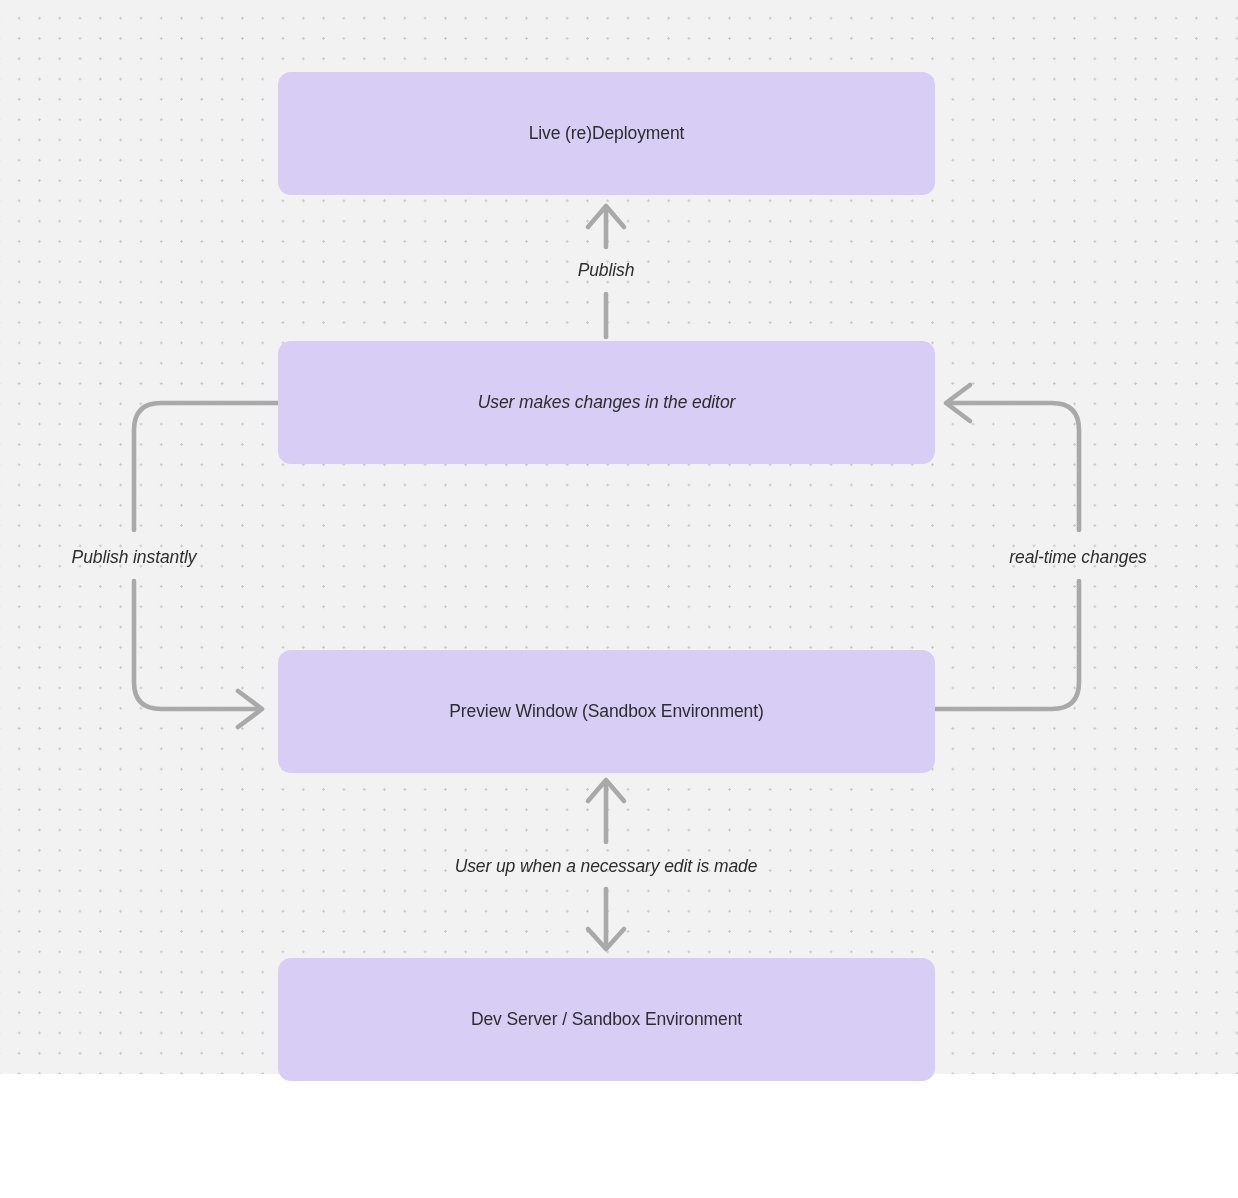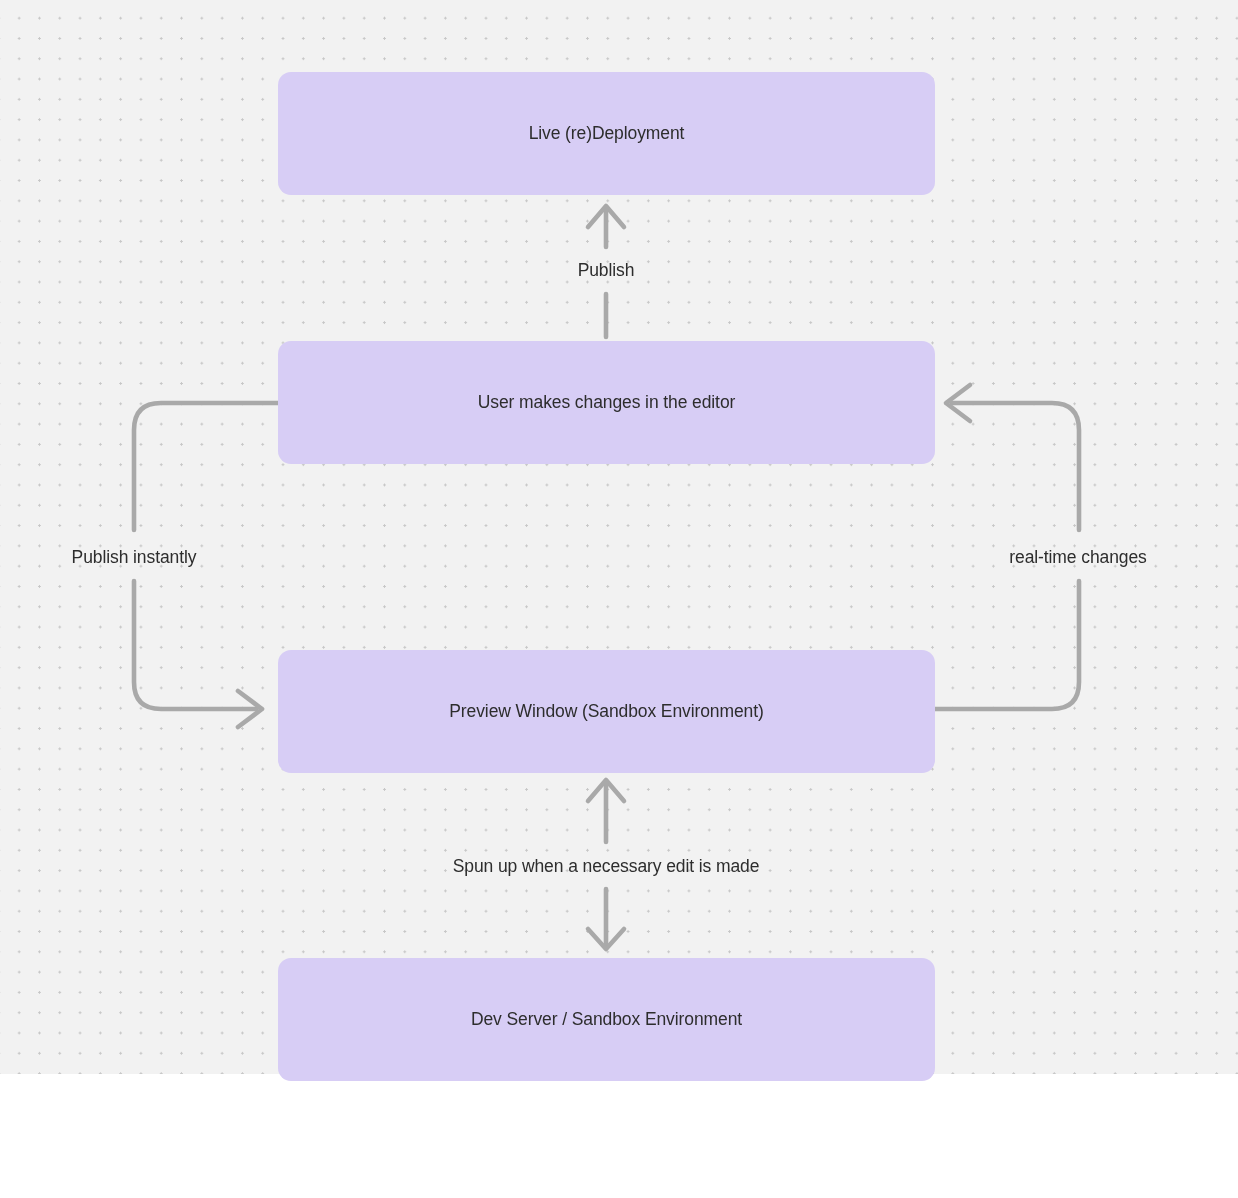--- a/index.html
+++ b/index.html
@@ -51,26 +51,27 @@
     justify-content: center;
     text-align: center;
   }
   .node-label, .edge-label {
     color: #2d2d2d;
     font-size: 17.5px;
     letter-spacing: -0.1px;
     white-space: nowrap;
   }
   .node-1 { top: 72px; }
-  .node-2 { top: 341px; }
+  .node-2 { top: 341px; font-style: italic; }
   .node-3 { top: 650px; }
   .node-4 { top: 958px; }
   .edge-label {
     position: absolute;
     transform: translate(-50%, -50%);
+    font-style: italic;
   }
   .lbl-publish       { left: 606px;  top: 270px; }
   .lbl-updates       { left: 134px;  top: 557px; }
   .lbl-feedback      { left: 1078px; top: 557px; }
   .lbl-spunup        { left: 606px;  top: 866px; }
 </style>
 </head>
 <body>
 
 <div class="canvas">
@@ -115,15 +116,15 @@
     <span class="node-label">Dev Server / Sandbox Environment</span>
   </div>
 
   <div class="node node-3">
     <span class="node-label">Preview Window (Sandbox Environment)</span>
   </div>
 
   <div class="edge-label lbl-publish">Publish</div>
   <div class="edge-label lbl-updates">Publish instantly</div>
   <div class="edge-label lbl-feedback">real-time changes</div>
-  <div class="edge-label lbl-spunup">Spun up when a necessary edit is made</div>
+  <div class="edge-label lbl-spunup">User up when a necessary edit is made</div>
 
 </div>
 
 </body></html>

